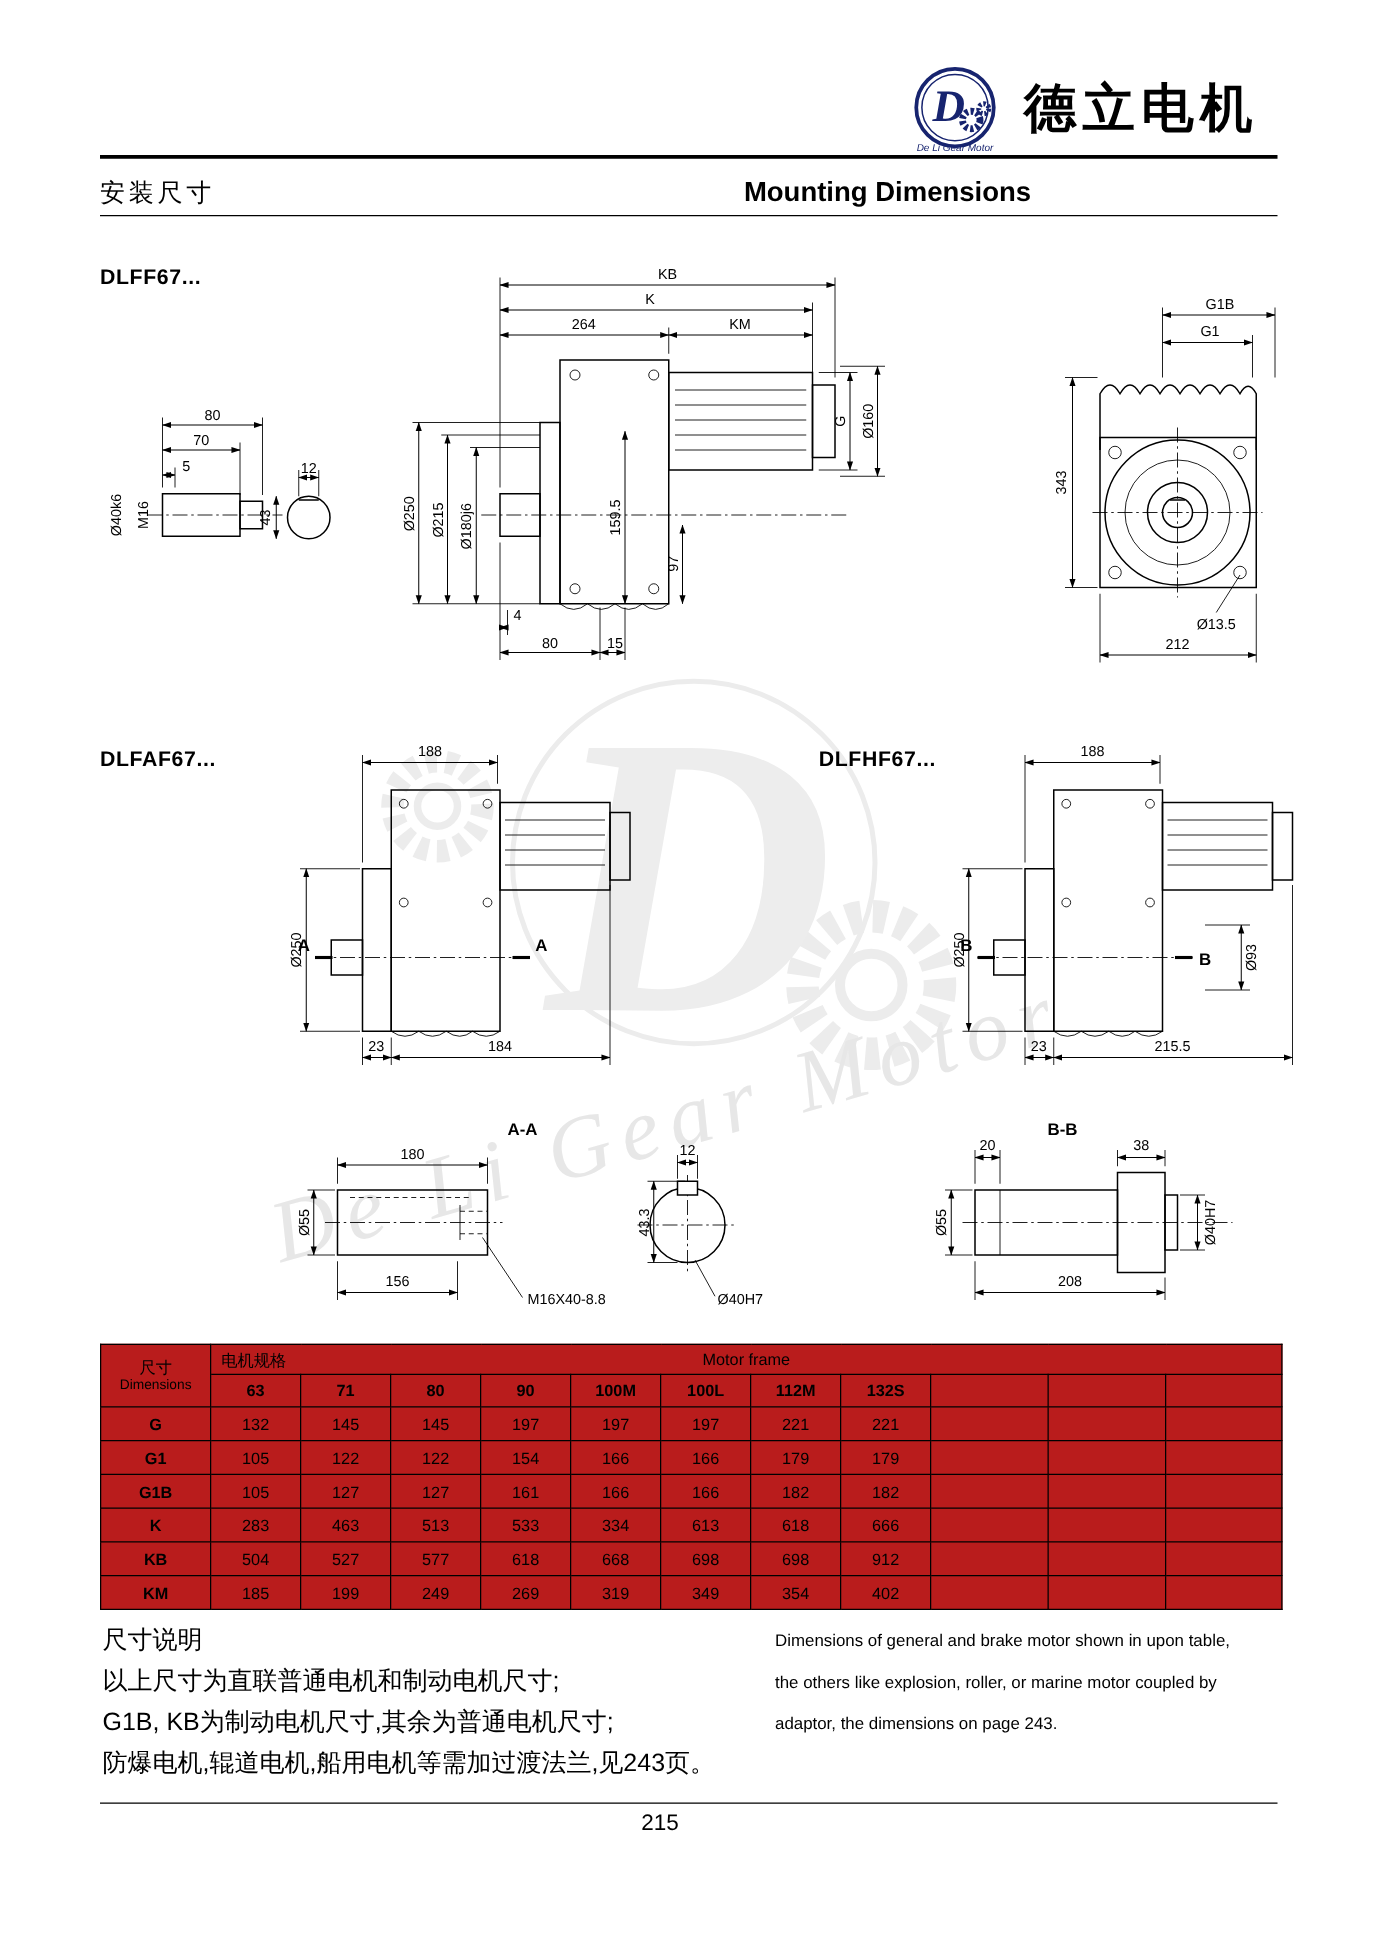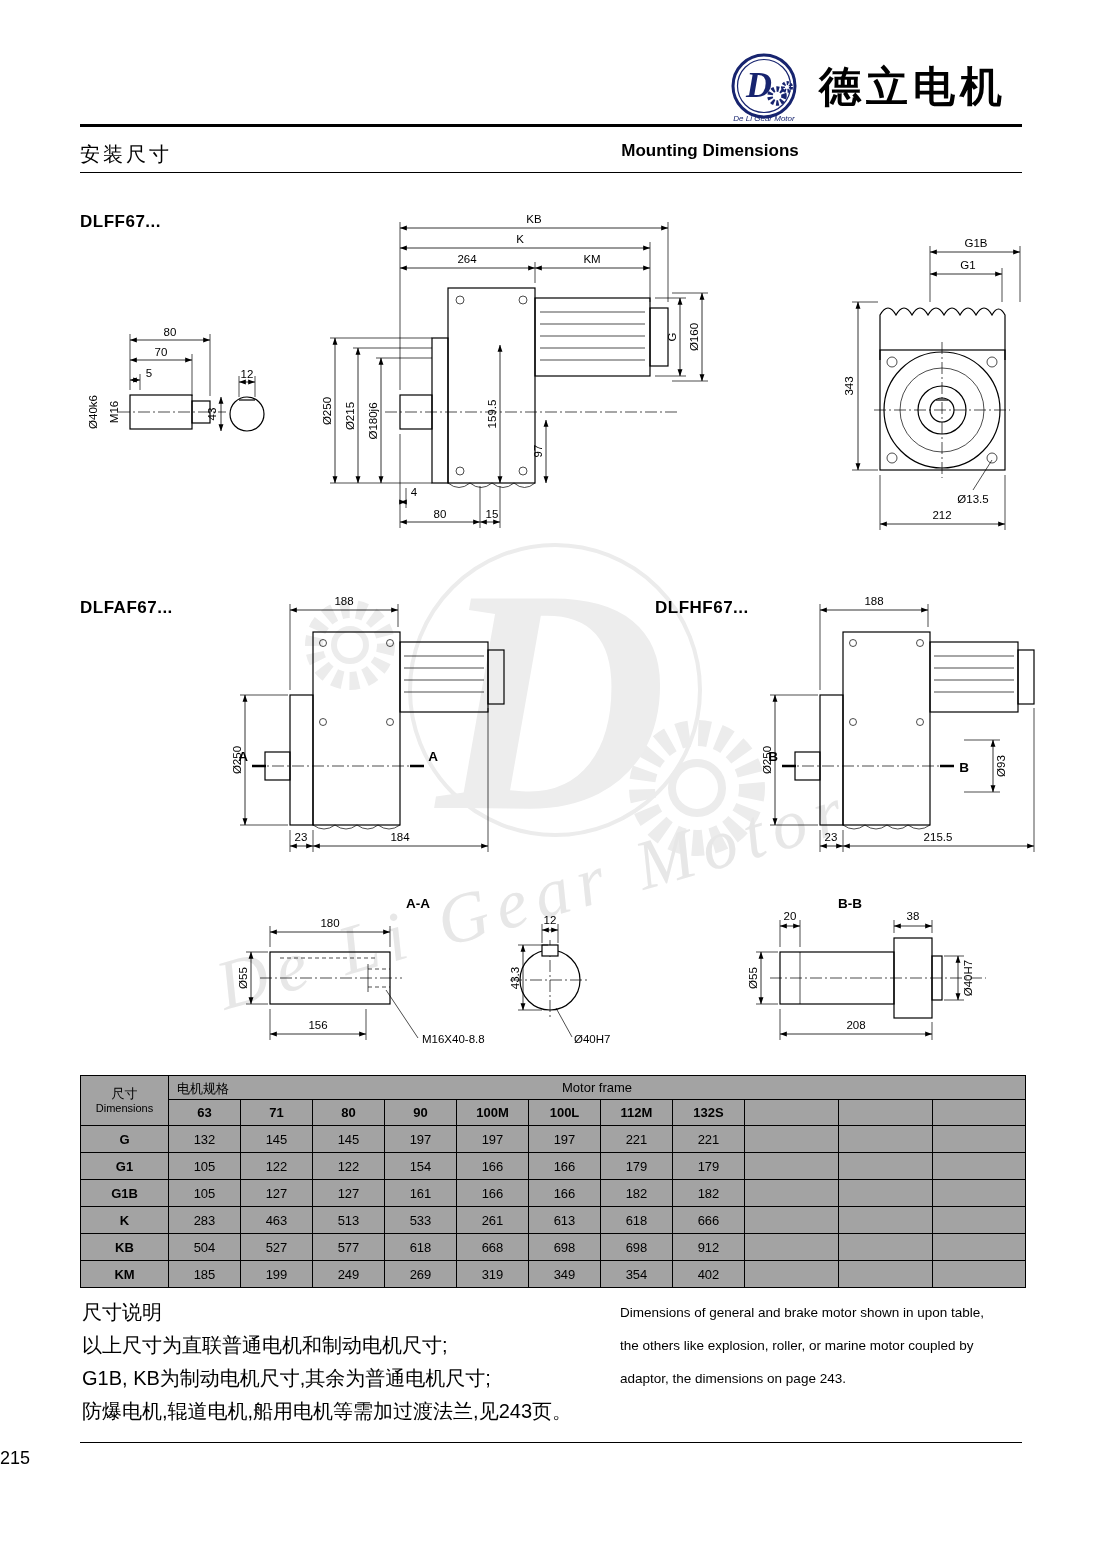--- a/index.html
+++ b/index.html
@@ -4,50 +4,50 @@
 <style>
   *{margin:0;padding:0;box-sizing:border-box}
   html,body{width:1100px;height:1555px}
   body{background:#fff;color:#000;position:relative;overflow:hidden;
        font-family:"Liberation Sans","DejaVu Sans",sans-serif}
   .abs{position:absolute}
   
   .rule-thick{position:absolute;left:80px;top:124px;width:942px;height:3px;background:#000;z-index:2}
   .rule-thin{position:absolute;left:80px;top:172px;width:942px;height:1px;background:#000;z-index:2}
   .title-zh{position:absolute;left:80px;top:141px;font-size:20px;letter-spacing:3px;z-index:2}
-  .title-en{position:absolute;left:540px;top:141px;width:340px;text-align:center;font-weight:bold;font-size:17px;z-index:2}
+  .title-en{position:absolute;left:540px;top:141px;width:340px;text-align:center;font-weight:bold;font-size:22px;z-index:2}
   
   .dwg-label{position:absolute;font-size:17px;font-weight:bold;z-index:3;letter-spacing:.5px}
   
   svg.draw{position:absolute;z-index:2}
   svg.draw .ln{stroke:#000;stroke-width:1.2;fill:none}
   svg.draw .thin{stroke:#000;stroke-width:.7;fill:none}
   svg.draw .dimln{stroke:#000;stroke-width:.8;fill:none;marker-start:url(#ar);marker-end:url(#ar)}
   svg.draw .cl{stroke:#000;stroke-width:.7;fill:none;stroke-dasharray:12 3 2 3}
   svg.draw .dash{stroke:#000;stroke-width:.7;fill:none;stroke-dasharray:4 3}
   svg.draw text{font-size:11.5px;fill:#000;text-anchor:middle;font-family:"Liberation Sans","DejaVu Sans",sans-serif}
   svg.draw text.cutlbl{font-size:13.5px;font-weight:bold}
   svg.draw text.seclbl{font-size:13.5px;font-weight:bold}
   
   svg.wm{position:absolute;left:0;top:0;z-index:0;pointer-events:none}
   
-  table.dims{position:absolute;left:80px;top:1075px;width:945px;border-collapse:collapse;z-index:2;table-layout:fixed;background:#a3a3a3}
+  table.dims{position:absolute;left:80px;top:1075px;width:945px;border-collapse:collapse;z-index:2;table-layout:fixed;background:#b91c1c}
   table.dims th,table.dims td{border:1px solid #000;font-size:13px;text-align:center;padding:0;height:27px;font-weight:normal;vertical-align:middle}
   table.dims tr.h1 th{height:24px}
   table.dims tr.h2 th{height:26px;font-weight:bold}
   table.dims td.rowname{font-weight:bold}
   table.dims .dimcell div{line-height:15px}
   table.dims .dimcell .en{font-size:11px}
   
   .notes-zh{position:absolute;left:82px;top:1296px;z-index:2;font-size:20px;line-height:33px;width:500px}
   .notes-en{position:absolute;left:620px;top:1296px;z-index:2;font-size:13.5px;line-height:33px;width:410px}
   .notes-en .att{font-weight:bold;letter-spacing:.5px}
   
   .footer-rule{position:absolute;left:80px;top:1442px;width:942px;height:1px;background:#000;z-index:2}
-  .page-num{position:absolute;left:0;top:1448px;width:1056px;text-align:left;font-size:18px;z-index:2}
+  .page-num{position:absolute;left:0;top:1448px;width:1056px;text-align:center;font-size:18px;z-index:2}
 </style>
 </head>
 <body>
 
 <svg width="2" height="2" style="position:absolute;left:0;top:0" aria-hidden="true">
   <defs>
     <marker id="ar" viewBox="0 0 10 10" refX="9.5" refY="5" markerWidth="9" markerHeight="9" orient="auto-start-reverse">
       <path d="M0,1.6 L10,5 L0,8.4 z" fill="#000"></path>
     </marker>
   </defs>
@@ -459,21 +459,21 @@
     <td></td>
         <td></td>
         <td></td>
   </tr>
   <tr>
     <td class="rowname">K</td>
     <td>283</td>
     <td>463</td>
     <td>513</td>
     <td>533</td>
-    <td>261</td>
+    <td>334</td>
     <td>613</td>
     <td>618</td>
     <td>666</td>
     <td></td>
         <td></td>
         <td></td>
   </tr>
   <tr>
     <td class="rowname">KB</td>
     <td>504</td>

